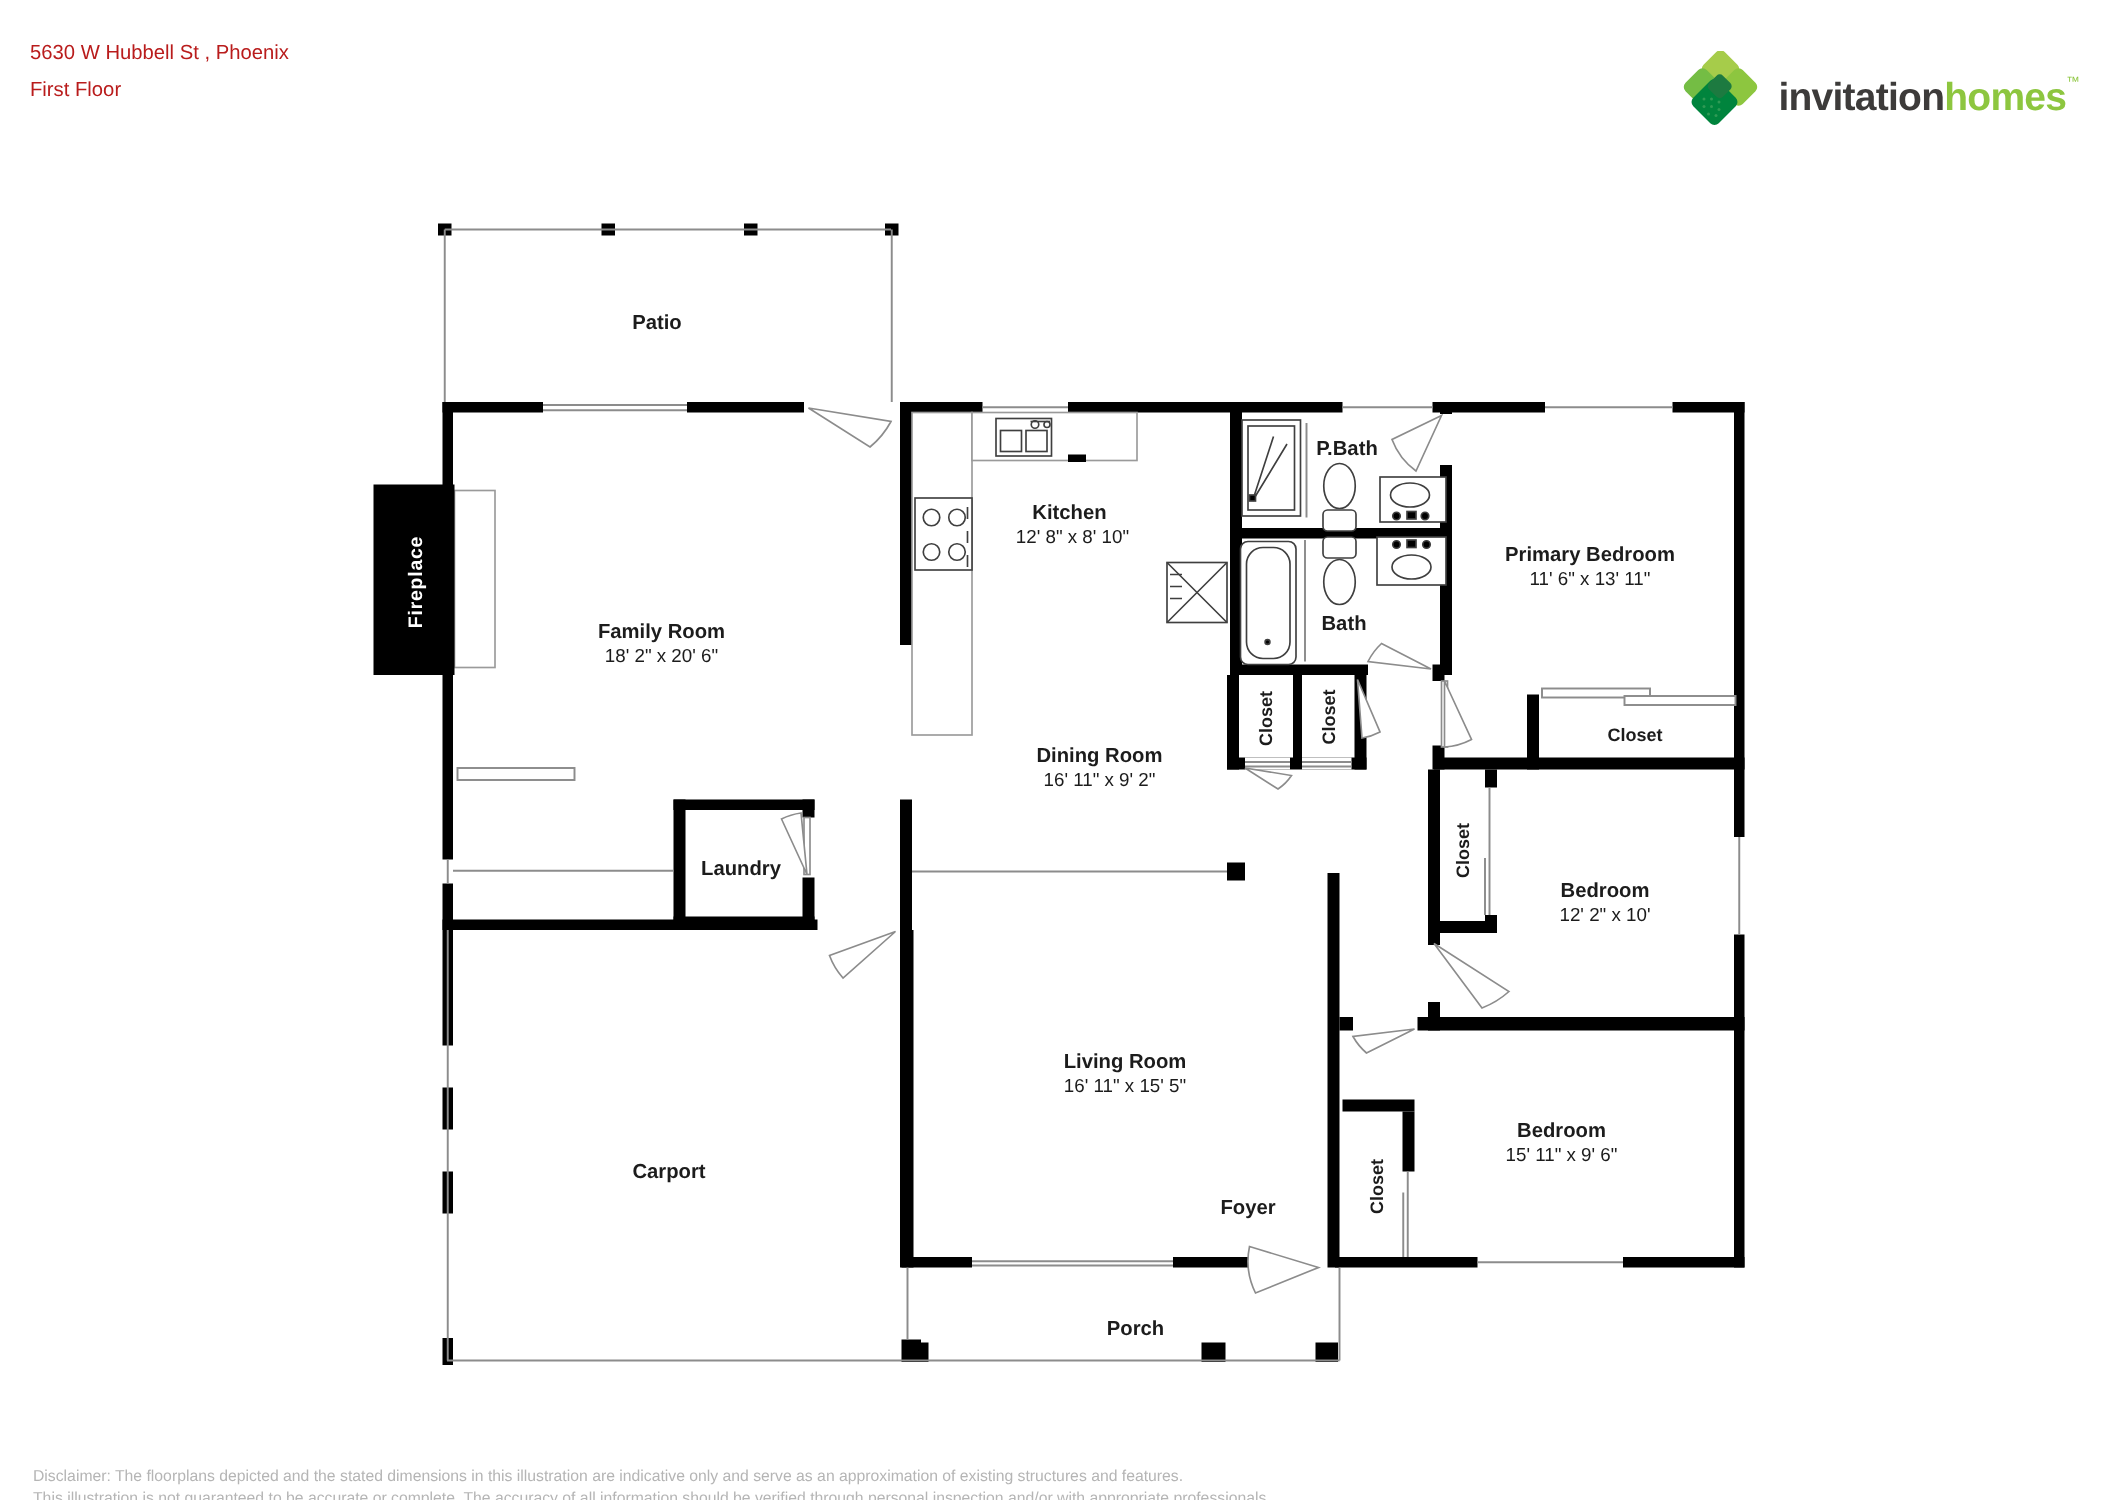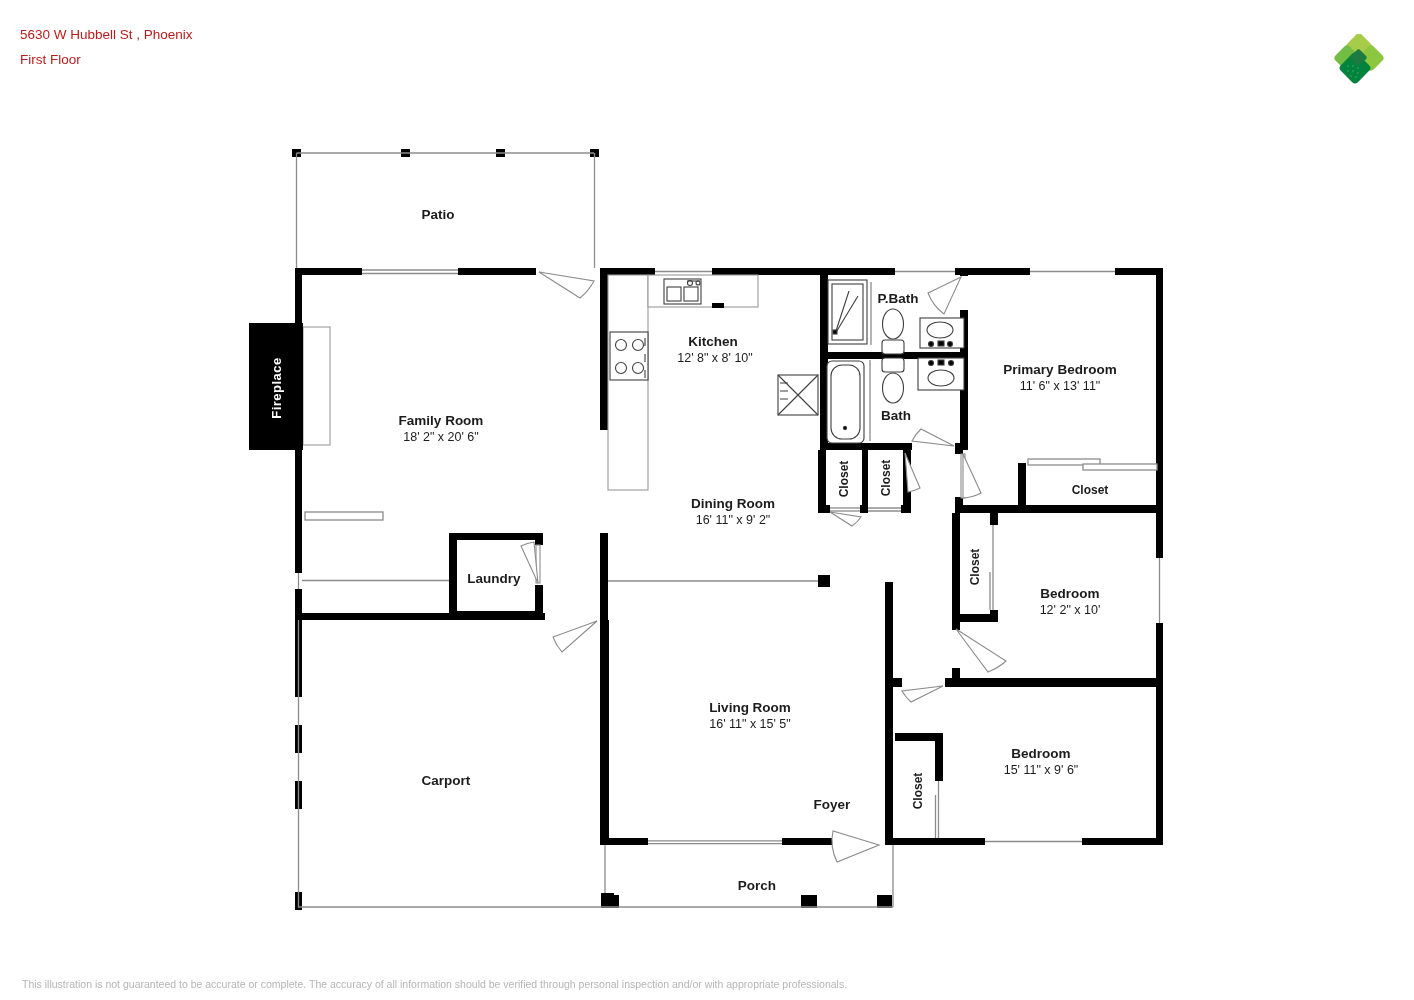--- a/index.html
+++ b/index.html
@@ -41,20 +41,21 @@
             <circle cx="24" cy="34" r="1"></circle>
           <circle cx="14" cy="37" r="1"></circle>
             <circle cx="19" cy="37" r="1"></circle>
             <circle cx="24" cy="39" r="1"></circle>
           <circle cx="17" cy="42" r="1"></circle>
             <circle cx="22" cy="43" r="1"></circle>
         </g>
       </g>
     </svg>
   </span>
+  <span class="wordmark"><span>invitation</span><span class="green">homes</span><span class="tm">™</span></span>
 </div>
 
 <svg class="plan" width="1414" height="1000" viewBox="0 0 1414 1000">
 
   <g fill="#000000">
 
     <rect x="295" y="268" width="67" height="7"></rect>
       <rect x="458" y="268" width="78" height="7"></rect>
     <rect x="600" y="268" width="55" height="7"></rect>
       <rect x="712" y="268" width="183" height="7"></rect>
@@ -296,14 +297,15 @@
 
     <text class="cname" transform="translate(848,479) rotate(-90)">Closet</text>
     <text class="cname" transform="translate(890,478) rotate(-90)">Closet</text>
     <text class="cname" x="1090" y="494">Closet</text>
     <text class="cname" transform="translate(979,567) rotate(-90)">Closet</text>
     <text class="cname" transform="translate(922,791) rotate(-90)">Closet</text>
   </g>
 </svg>
 
 <div class="footer">
+  <div>Disclaimer: The floorplans depicted and the stated dimensions in this illustration are indicative only and serve as an approximation of existing structures and features.</div>
   <div>This illustration is not guaranteed to be accurate or complete. The accuracy of all information should be verified through personal inspection and/or with appropriate professionals.</div>
 </div>
 
 </body></html>

